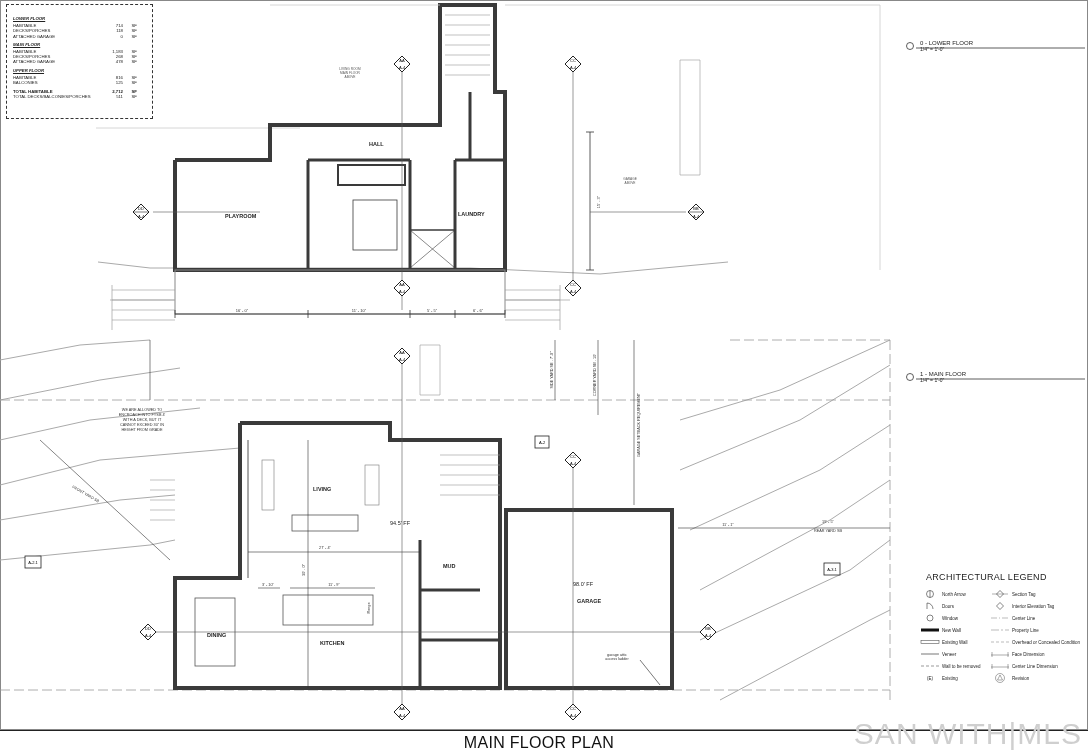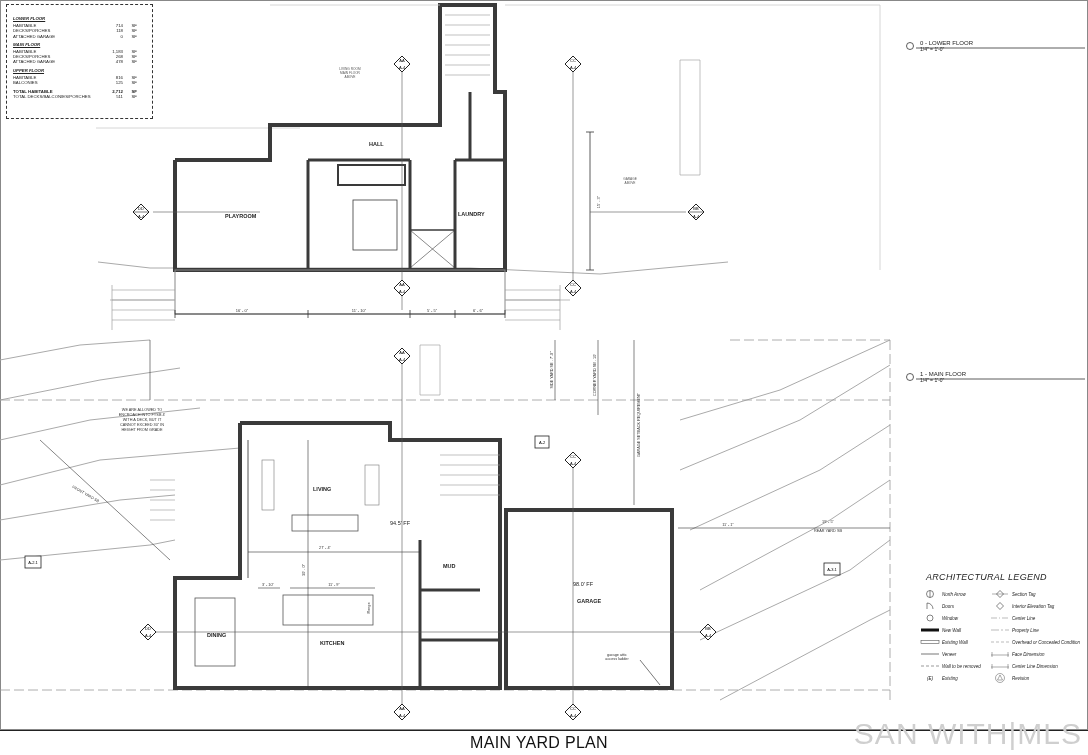--- a/index.html
+++ b/index.html
@@ -9,21 +9,21 @@
   .area-box{left:6px;top:4px;width:147px;height:115px;border:1.3px dashed #333;box-sizing:border-box;padding:8px 6px;font-size:4.3px;line-height:5.2px;}
   .area-box .h{font-style:italic;font-weight:bold;text-decoration:underline;margin-top:3px;margin-bottom:2px;}
   .area-box .row{display:flex;}
   .area-box .row .l{width:90px;}
   .area-box .row .v{width:20px;text-align:right;}
   .area-box .row .u{width:14px;text-align:right;}
   .area-box .tot{font-weight:bold;}
   .title-bar{left:0;top:730px;width:1088px;height:25px;border-top:1.5px solid #222;background:#fff;}
   .title-text{position:absolute;left:0;width:1078px;top:3px;text-align:center;font-size:16px;letter-spacing:0.3px;color:#111;}
   .mls{position:absolute;right:6px;top:-14px;font-size:30px;color:#cfcfcf;font-weight:300;letter-spacing:1px;}
-  .legend{left:918px;top:572px;width:170px;height:125px;font-size:4.5px;font-style:italic;}
+  .legend{left:918px;top:572px;width:170px;height:125px;font-size:4.5px;}
   .legend .lt{font-size:9px;letter-spacing:0.3px;margin-left:8px;margin-bottom:4px;}
   .leg-col{position:absolute;top:16px;}
   .leg-item{height:12px;display:flex;align-items:center;}
   .leg-sym{width:24px;height:8px;display:flex;align-items:center;justify-content:center;}
   .view-label{font-size:6px;}
   .view-label .scale{font-size:5px;}
 </style>
 </head>
 <body>
 
@@ -470,15 +470,15 @@
             <circle cx="6" cy="5" r="4.5" fill="none" stroke="#555" stroke-width="0.5"></circle>
             <polygon points="6,2 8.5,7 3.5,7" fill="none" stroke="#555" stroke-width="0.5"></polygon>
           </svg>
         </span>
         <span>Revision</span>
       </div>
   </div>
 </div>
 
 <div class="abs title-bar">
-  <div class="title-text">MAIN YARD PLAN</div>
+  <div class="title-text">MAIN FLOOR PLAN</div>
   <div class="mls">SAN WITH|MLS</div>
 </div>
 
 </body></html>

